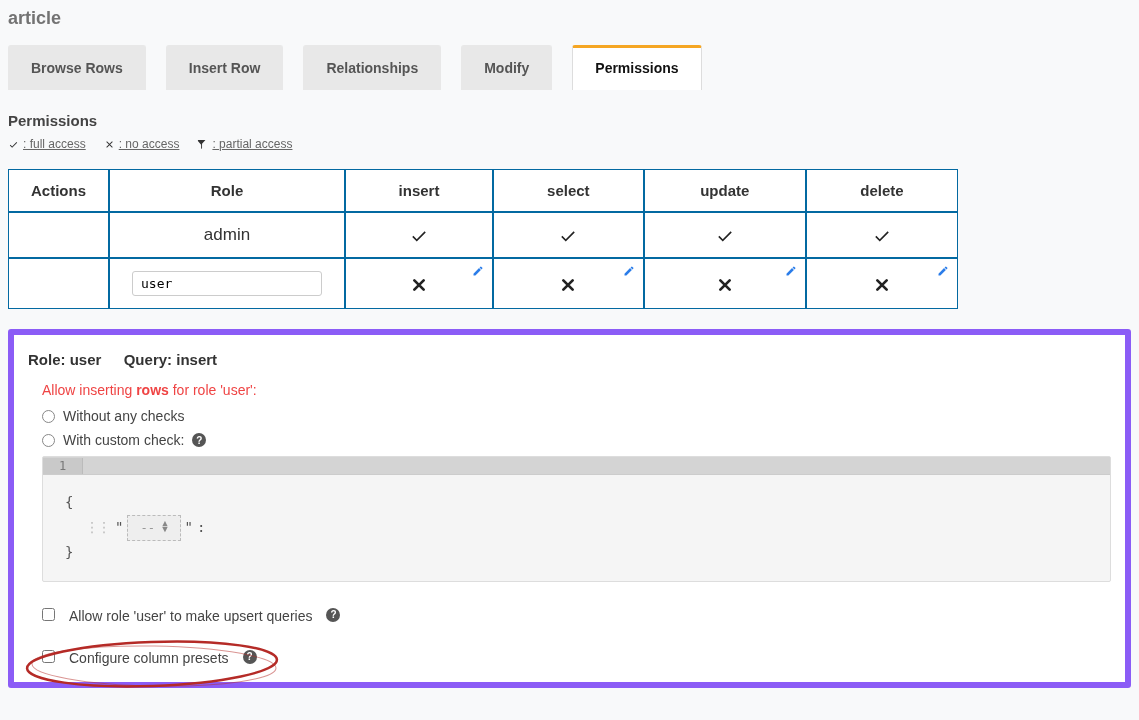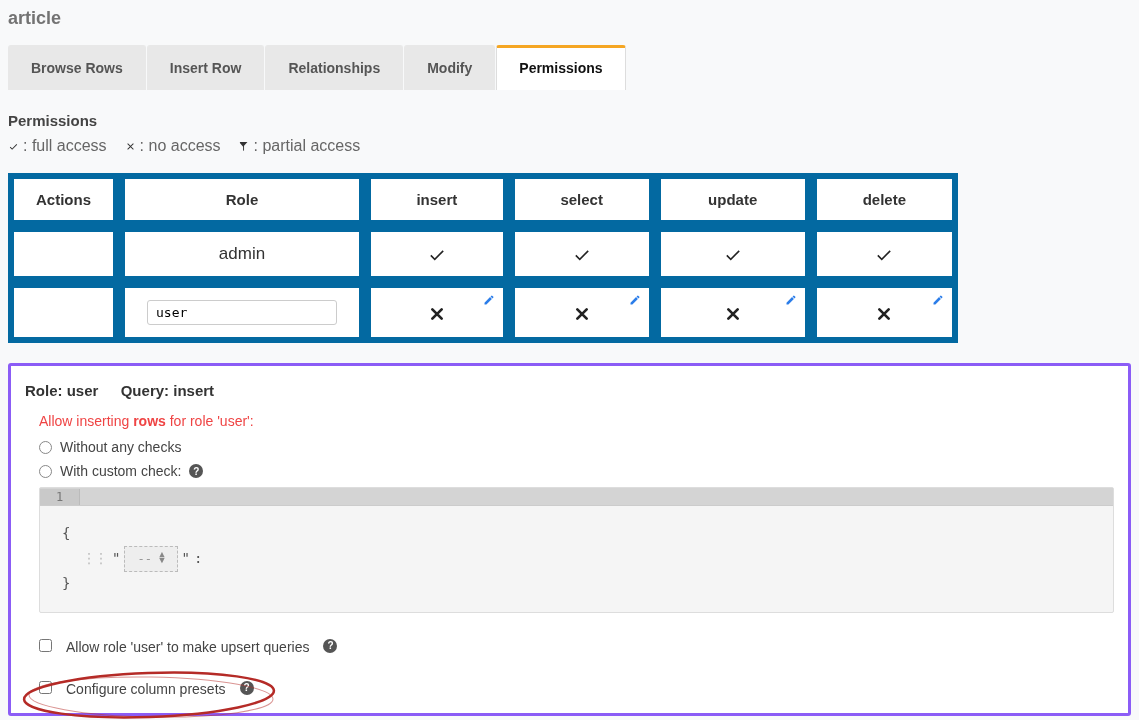--- a/index.html
+++ b/index.html
@@ -12,21 +12,21 @@
 }
 .page { padding: 8px; }
 h2.title {
   font-size: 18px;
   font-weight: 700;
   color: #737373;
   margin-bottom: 16px;
 }
 .tabs {
   display: flex;
-  gap: 1px;
+  gap: 20px;
   background: #f8f9fa;
 }
 .tab {
   background: #e8e8e8;
   border: 1px solid #e8e8e8;
   border-bottom: none;
   padding: 14px 22px;
   font-size: 14px;
   font-weight: 600;
   color: #555;
@@ -42,36 +42,37 @@
   padding-top: 12px;
 }
 .section-heading {
   font-weight: 700;
   font-size: 15px;
   color: #444;
   margin-top: 22px;
   margin-bottom: 8px;
 }
 .legend {
-  font-size: 16px;
+  font-size: 12px;
   color: #666;
   margin-top: 8px;
   display: flex;
   gap: 18px;
+  text-decoration: underline;
 }
 .legend-item { display: inline-flex; align-items: center; gap: 4px; }
 table.perm-table {
   width: 950px;
   border-collapse: separate;
   border-spacing: 0;
   margin-top: 18px;
   background: #fff;
 }
 table.perm-table th, table.perm-table td {
-  border: 6px solid #0369a1;
+  border: 1px solid #0369a1;
   padding: 12px 22px;
   text-align: center;
   font-size: 15px;
 }
 table.perm-table th {
   font-weight: 700;
   color: #333;
   background: #fff;
 }
 table.perm-table th:first-child { width: 90px; }
@@ -88,21 +89,21 @@
 .edit-icon {
   position: absolute;
   top: 6px;
   right: 8px;
   color: #2b7de9;
   font-size: 11px;
   cursor: pointer;
 }
 .panel {
   background: #fff;
-  border: 3px solid #8b5cf6;
+  border: 6px solid #8b5cf6;
   border-radius: 3px;
   margin-top: 20px;
   padding: 16px 14px;
   width: 100%;
 }
 .panel-title {
   font-weight: 700;
   font-size: 15px;
   margin-bottom: 14px;
 }

